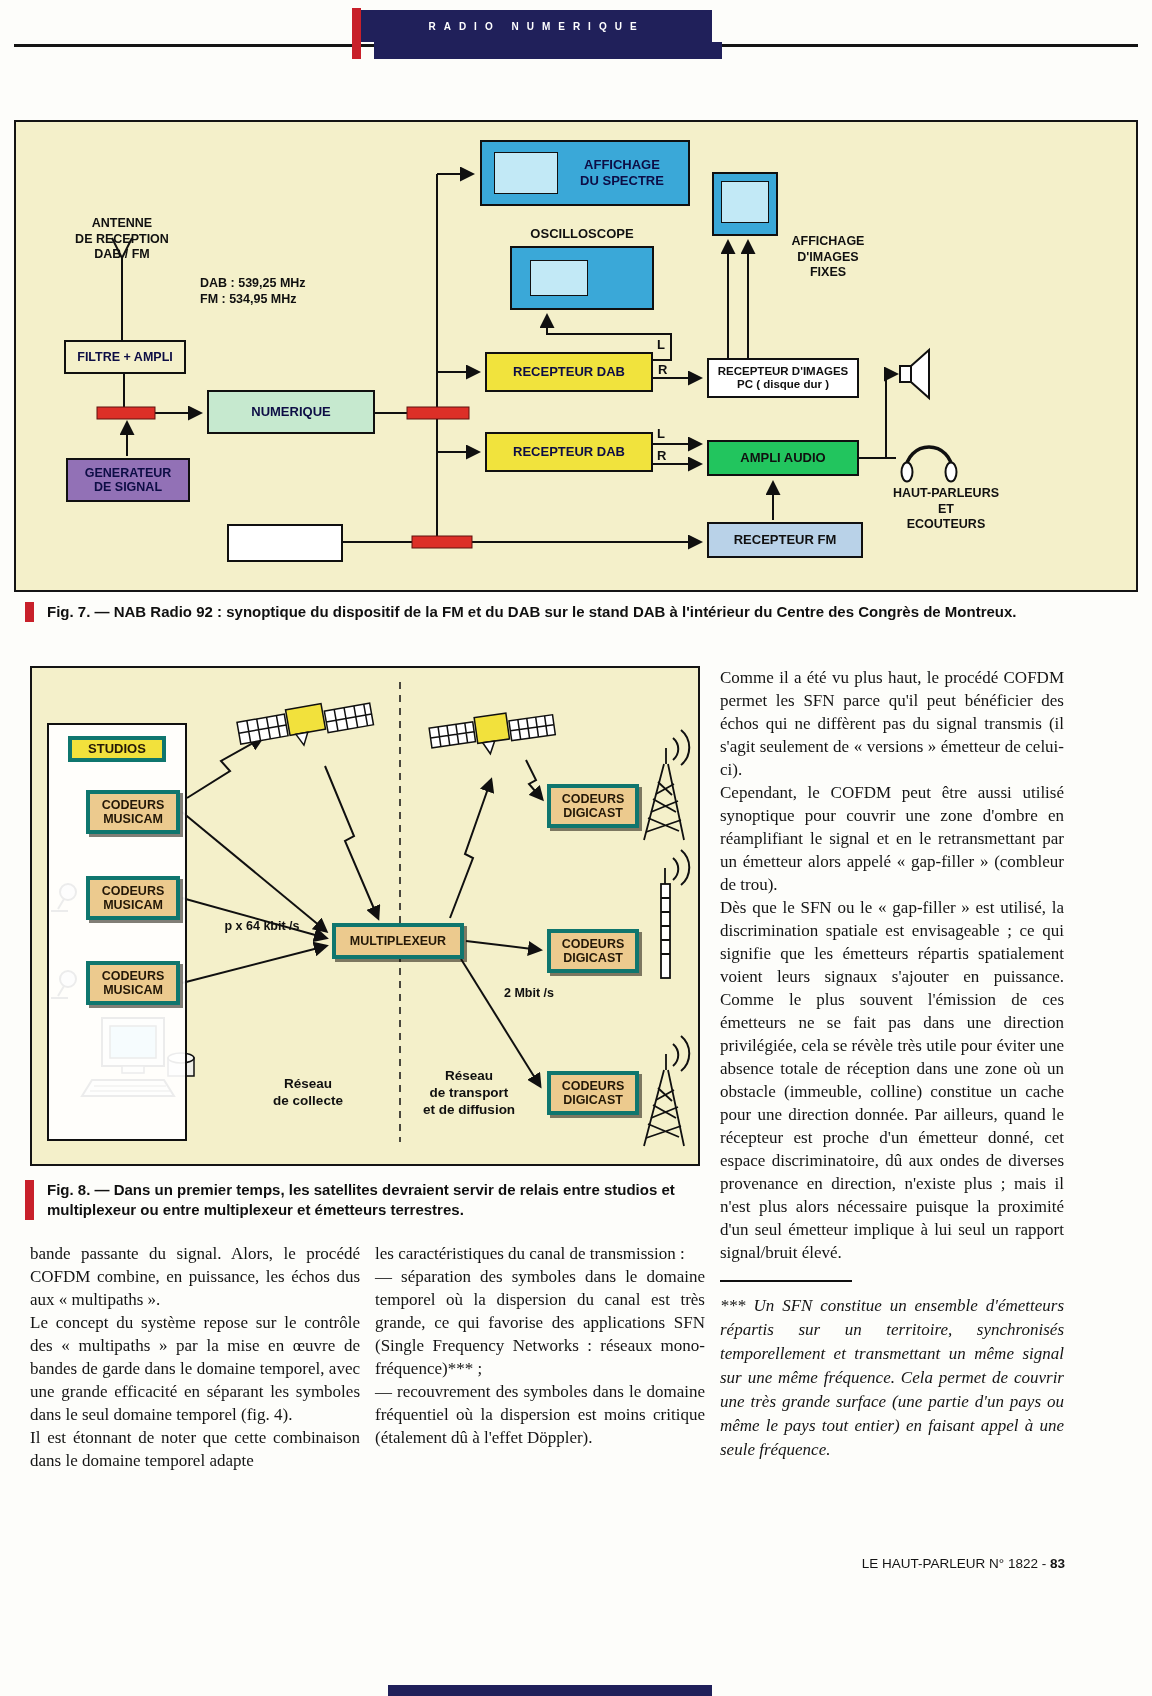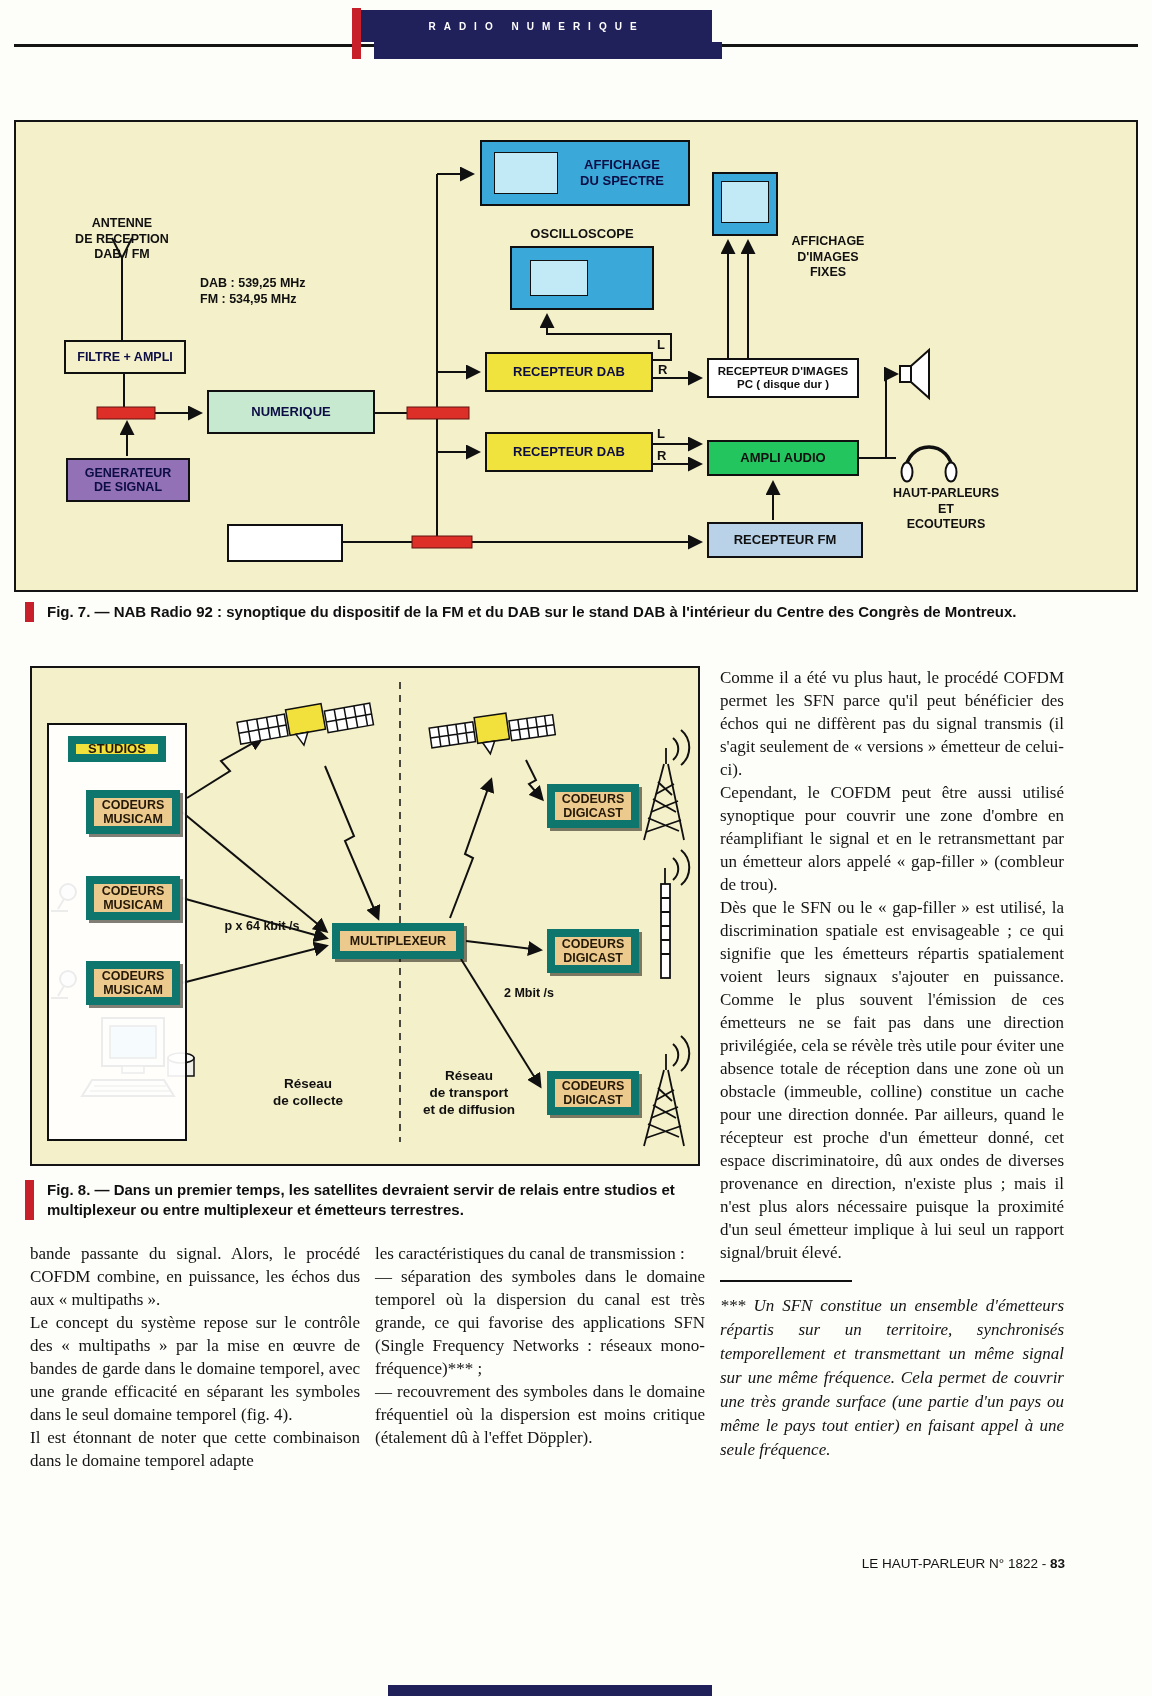--- a/index.html
+++ b/index.html
@@ -33,21 +33,21 @@
   .f7label {
     position:absolute; font-weight:700; font-size:12.5px; color:#101010;
     text-align:center; white-space:pre-line; line-height:1.25;
   }
   .monitor { background:#3aa8d8; }
   .screen { position:absolute; background:#c2e9f6; border:1.5px solid #101010; }
   .lr { position:absolute; font-weight:700; font-size:13px; color:#101010; }
 
   
   .f8box {
-    position:absolute; border:8px solid #0f766e; background:#ecca8e;
+    position:absolute; border:4px solid #0f766e; background:#ecca8e;
     box-shadow:3px 3px 0 rgba(25,20,10,0.55);
     display:flex; align-items:center; justify-content:center; text-align:center;
     font-weight:700; font-size:12.5px; color:#241807; white-space:pre-line; line-height:1.15;
   }
   .f8label {
     position:absolute; font-weight:700; font-size:13px; color:#101010;
     white-space:pre-line; text-align:center; line-height:1.25;
   }
 
   

